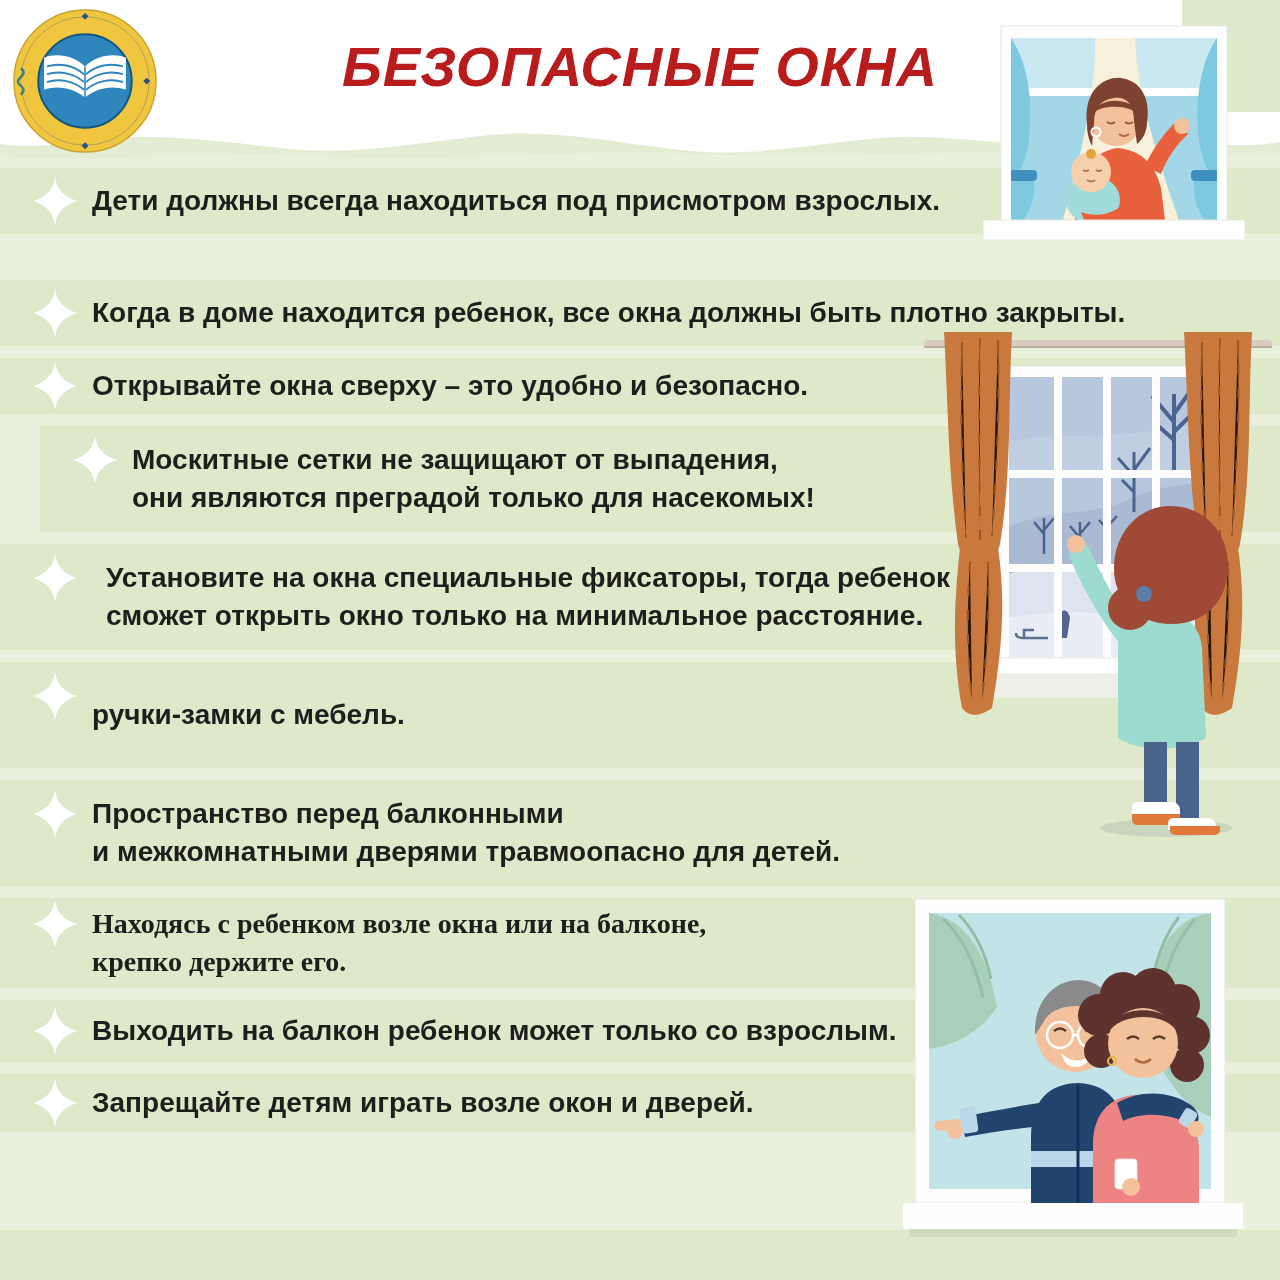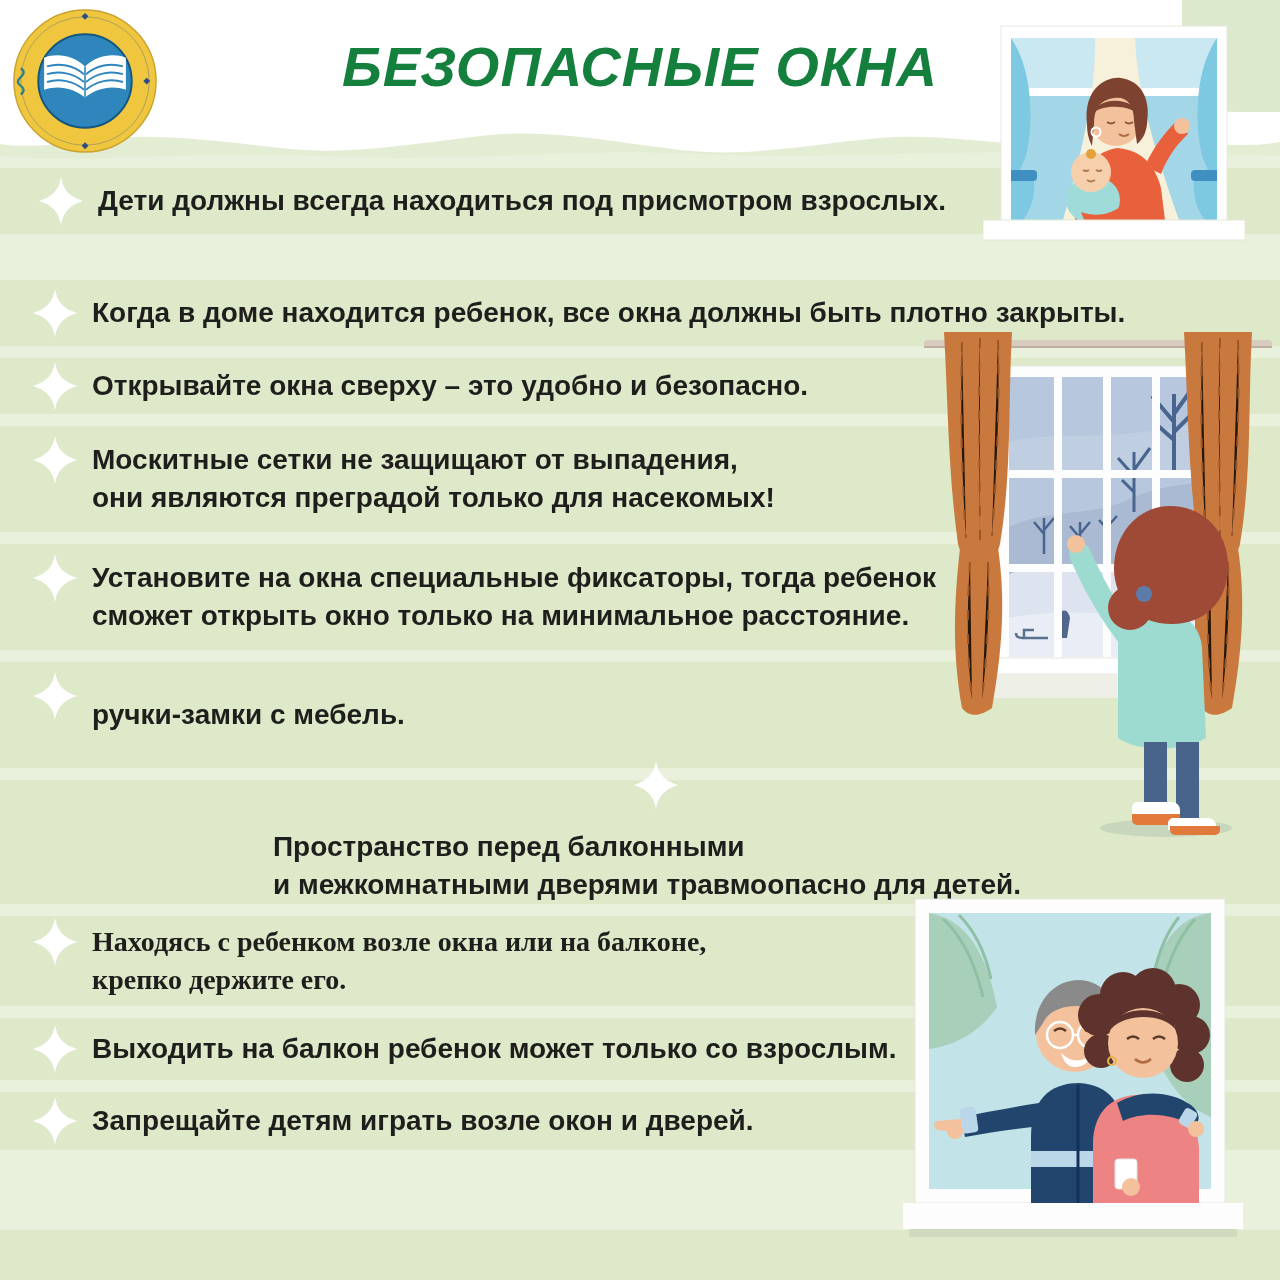--- a/index.html
+++ b/index.html
@@ -9,21 +9,21 @@
     background:#e9f1dc;
     overflow:hidden;
     font-family:"Liberation Sans","DejaVu Sans",sans-serif;
   }
   
   .header{position:relative;height:120px;background:#ffffff;z-index:2;}
   .page-title{
     position:absolute;left:0;right:0;top:34px;margin:0;
     text-align:center;
     font-size:56px;font-weight:bold;font-style:italic;
-    letter-spacing:1px;color:#15803d;z-index:3;
+    letter-spacing:1px;color:#b91c1c;z-index:3;
   }
   .logo{position:absolute;left:12px;top:8px;width:146px;height:146px;z-index:5;}
   .corner-blob{
     position:absolute;right:0;top:0;width:98px;height:112px;
     background:#dde9cb;border-radius:0 0 0 52px;z-index:1;
   }
   .wave{display:block;position:relative;z-index:1;}
   
   .tips{position:relative;z-index:1;}
   .tip{
@@ -84,21 +84,21 @@
 
   <svg class="wave" width="1280" height="48" viewBox="0 0 1280 48">
     <rect x="0" y="0" width="1280" height="48" fill="#e3edd3"></rect>
     <path d="M0 0 H1280 V22 C1220 32 1150 14 1080 22 C1010 30 950 12 880 18
              C810 24 750 38 680 30 C610 22 550 8 480 16 C410 24 350 36 280 28
              C210 20 150 12 90 20 C55 25 25 28 0 24 Z" fill="#ffffff"></path>
     <path d="M0 36 C90 44 200 30 320 36 C460 43 560 28 700 34 C840 40 960 28 1100 34 C1180 37 1240 34 1280 36 L1280 48 L0 48 Z" fill="#e9f1dc"></path>
   </svg>
 
   <div class="tips">
-      <div class="tip" style="min-height: 66px; padding-left: 6px;">
+      <div class="tip" style="min-height: 66px;">
       <span class="star-wrap">
         <svg class="star" width="44" height="48" viewBox="0 0 44 48">
           <path d="M22 0 C24 13 31 20 44 24 C31 28 24 35 22 48 C20 35 13 28 0 24 C13 20 20 13 22 0 Z" fill="#ffffff"></path>
         </svg>
       </span>
       <div class="tip-text">
           <div class="tip-line">Дети должны всегда находиться под присмотром взрослых.</div>
         </div>
     </div>
       <div class="tip" style="min-height: 66px; margin-top: 46px;">
@@ -114,53 +114,53 @@
       <div class="tip" style="min-height: 56px;">
       <span class="star-wrap">
         <svg class="star" width="44" height="48" viewBox="0 0 44 48">
           <path d="M22 0 C24 13 31 20 44 24 C31 28 24 35 22 48 C20 35 13 28 0 24 C13 20 20 13 22 0 Z" fill="#ffffff"></path>
         </svg>
       </span>
       <div class="tip-text">
           <div class="tip-line">Открывайте окна сверху – это удобно и безопасно.</div>
         </div>
     </div>
-      <div class="tip multi" style="min-height: 106px;">
+      <div class="tip multi" style="min-height: 106px; margin-left: 40px;">
       <span class="star-wrap">
         <svg class="star" width="44" height="48" viewBox="0 0 44 48">
           <path d="M22 0 C24 13 31 20 44 24 C31 28 24 35 22 48 C20 35 13 28 0 24 C13 20 20 13 22 0 Z" fill="#ffffff"></path>
         </svg>
       </span>
       <div class="tip-text">
           <div class="tip-line">Москитные сетки не защищают от выпадения,</div>
           <div class="tip-line">они являются преградой только для насекомых!</div>
         </div>
     </div>
-      <div class="tip multi" style="min-height: 106px;">
+      <div class="tip multi" style="min-height: 106px; gap: 14px;">
       <span class="star-wrap">
         <svg class="star" width="44" height="48" viewBox="0 0 44 48">
           <path d="M22 0 C24 13 31 20 44 24 C31 28 24 35 22 48 C20 35 13 28 0 24 C13 20 20 13 22 0 Z" fill="#ffffff"></path>
         </svg>
       </span>
       <div class="tip-text">
           <div class="tip-line">Установите на окна специальные фиксаторы, тогда ребенок</div>
           <div class="tip-line">сможет открыть окно только на минимальное расстояние.</div>
         </div>
     </div>
       <div class="tip multi" style="min-height: 106px;">
       <span class="star-wrap">
         <svg class="star" width="44" height="48" viewBox="0 0 44 48">
           <path d="M22 0 C24 13 31 20 44 24 C31 28 24 35 22 48 C20 35 13 28 0 24 C13 20 20 13 22 0 Z" fill="#ffffff"></path>
         </svg>
       </span>
       <div class="tip-text">
           <div class="tip-line">ручки-замки с мебель.</div>
         </div>
     </div>
-      <div class="tip multi" style="min-height: 106px; flex-direction: column;">
+      <div class="tip multi" style="min-height: 106px;">
       <span class="star-wrap">
         <svg class="star" width="44" height="48" viewBox="0 0 44 48">
           <path d="M22 0 C24 13 31 20 44 24 C31 28 24 35 22 48 C20 35 13 28 0 24 C13 20 20 13 22 0 Z" fill="#ffffff"></path>
         </svg>
       </span>
       <div class="tip-text">
           <div class="tip-line">Пространство перед балконными</div>
           <div class="tip-line">и межкомнатными дверями травмоопасно для детей.</div>
         </div>
     </div>

